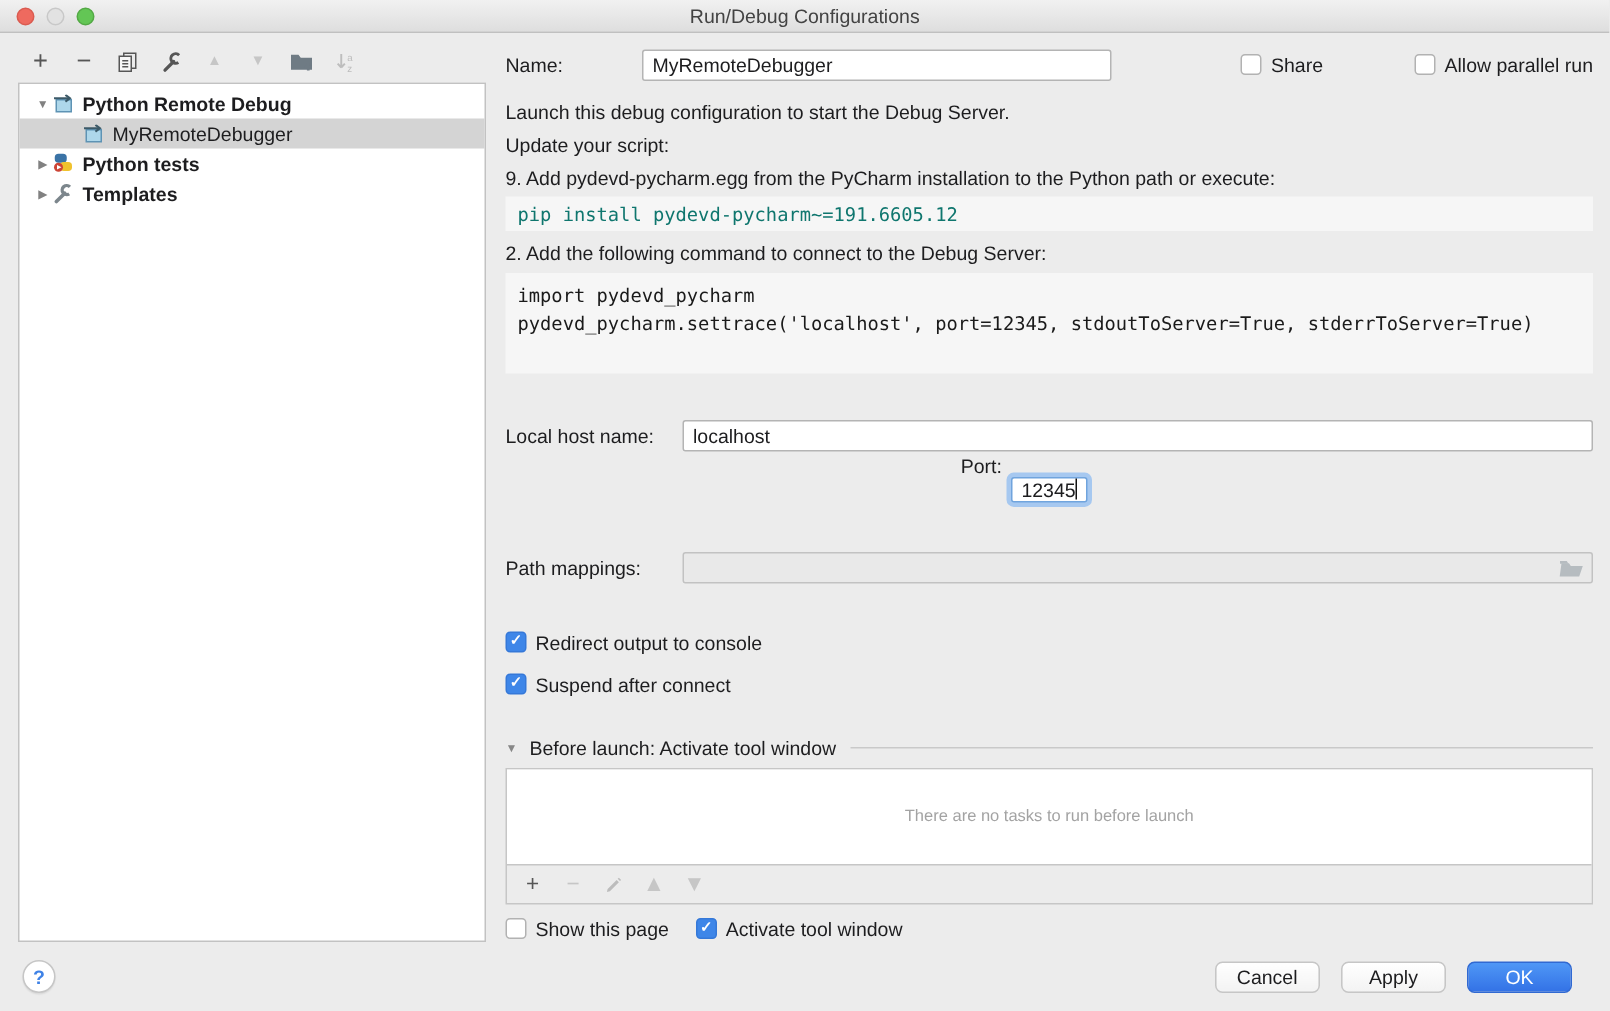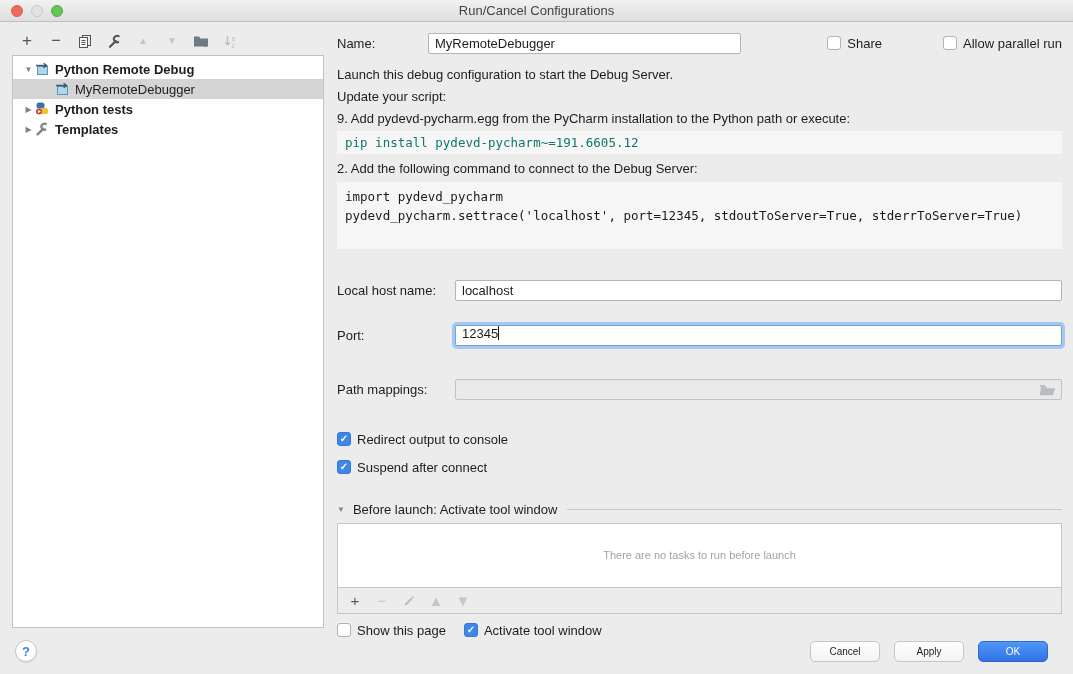--- a/index.html
+++ b/index.html
@@ -79,21 +79,21 @@
   .code-block {
     margin-top:5px; background:#f6f6f6; padding:5px 8px 24px 8px;
     font-family:"DejaVu Sans Mono", monospace; font-size:12.5px; line-height:19px;
     white-space:nowrap; color:#1a1a1a;
   }
 
   .form-row { display:flex; align-items:center; }
   .form-row .flabel { width:118px; flex:none; }
   .form-row .grow { flex:1; }
   .row-host { margin-top:31px; }
-  .row-port { margin-top:24px; }
+  .row-port { margin-top:2px;flex-direction:column; }
   .row-path { margin-top:33px; }
   .focused {
     border-color:#70a4dd;
     box-shadow:0 0 0 3px #a6c8f0;
   }
   .caret { display:inline-block; width:1px; height:14px; background:#111; vertical-align:-2px; }
 
   .pathfield {
     height:21px; background:#e9e9e9; border:1px solid #c2c2c2; border-radius:2px;
     display:flex; align-items:center; justify-content:flex-end; padding:0 4px;
@@ -124,38 +124,38 @@
     position:absolute; left:15px; top:640px; width:22px; height:22px;
     border-radius:50%; background:#fff; border:1px solid #c6c6c6;
     color:#3f82e6; font-weight:bold; font-size:13px;
     display:flex; align-items:center; justify-content:center;
     box-shadow:0 1px 1px rgba(0,0,0,0.08);
   }
   .footer-btns { position:absolute; top:641px; right:25px; display:flex; gap:14px; }
   .btn {
     min-width:70px; height:21px; padding:0 14px; border-radius:5px;
     border:1px solid #c6c6c6; background:linear-gradient(#ffffff,#f3f3f3);
-    font-size:10px; line-height:19px; text-align:center; color:#1d1d1f;
+    font-size:13px; line-height:19px; text-align:center; color:#1d1d1f;
   }
   .btn.primary {
     background:linear-gradient(#4f97f6,#3372e6); border-color:#3069d2; color:#fff;
   }
 
   svg { display:block; }
 </style>
 </head>
 <body>
 
 <div class="titlebar">
   <div class="traffic">
     <span class="tl red"></span>
     <span class="tl yellow"></span>
     <span class="tl green"></span>
   </div>
-  <div class="win-title">Run/Cancel Configurations</div>
+  <div class="win-title">Run/Debug Configurations</div>
 </div>
 
 <div class="side-toolbar">
   <span class="tbtn">+</span>
   <span class="tbtn">−</span>
   <span class="tbtn">
     <svg width="15" height="15" viewBox="0 0 15 15">
       <rect x="4.5" y="1.5" width="8" height="10" fill="#ececec" stroke="#565656"></rect>
       <rect x="1.5" y="3.5" width="8" height="10" fill="#f7f7f7" stroke="#565656"></rect>
       <line x1="3.5" y1="6.5" x2="7.5" y2="6.5" stroke="#565656"></line>

